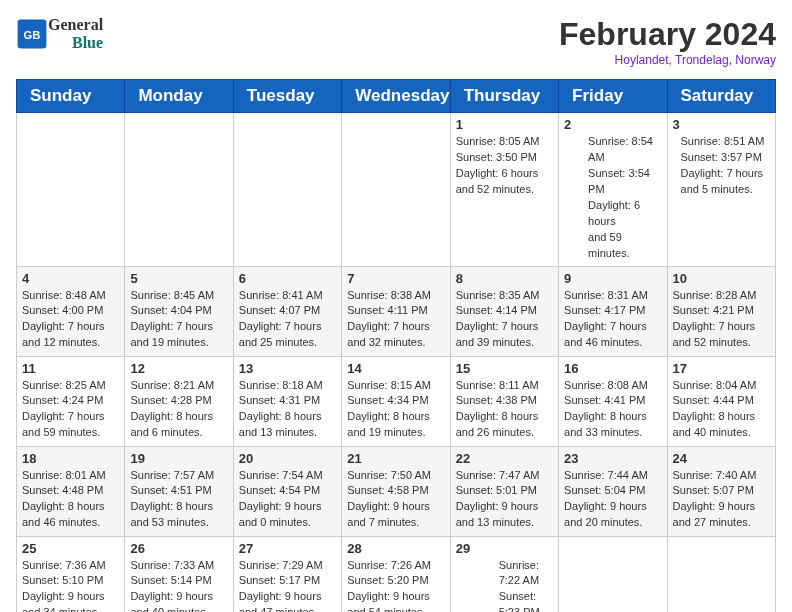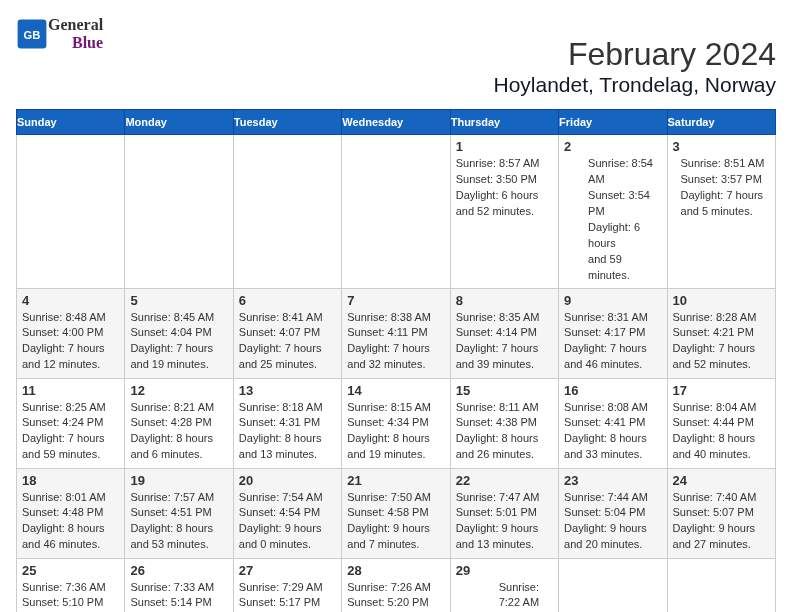--- a/index.html
+++ b/index.html
@@ -22,49 +22,48 @@
       gap: 0;
       text-align: right;
     }
     .logo-text {
       font-size: 16px;
       font-weight: bold;
       line-height: 1.1;
       font-family: Liberation Serif, serif;
     }
     .logo-text .general { color: #333; }
-    .logo-text .blue { color: #701a75; }
+    .logo-text .blue { color: #0f766e; }
     .logo-icon {
       width: 32px;
       height: 32px;
     }
     .title-area {
       text-align: right;
     }
     .main-title {
       font-size: 32px;
-      font-weight: normal;
+      font-weight: bold;
       color: #333;
-      margin-top: 20px;
     }
     .subtitle {
-      font-size: 21px;
-      color: #0f172a;
+      font-size: 12px;
+      color: #6d28d9;
     }
     table {
       width: 100%;
       border-collapse: collapse;
       table-layout: fixed;
     }
     th {
       background-color: #1565c0;
       color: #fff;
-      font-size: 11px;
+      font-size: 17px;
       font-weight: bold;
-      padding: 6px 0;
+      padding: 6px 13px;
       text-align: left;
       border: 1px solid #0d47a1;
     }
     td {
       border: 1px solid #ccc;
       vertical-align: top;
       padding: 4px 5px;
       font-size: 11px;
       color: #333;
       height: 90px;
@@ -122,21 +121,21 @@
       </tr>
   </thead>
   <tbody id="calendar-body">
   <tr>
         <td class="empty"></td>
         <td class="empty"></td>
         <td class="empty"></td>
         <td class="empty"></td>
         <td>
           <span class="day-num">1</span>
-          <div class="day-info" style="white-space: pre-line;">Sunrise: 8:57 AM
+          <div class="day-info" style="white-space: pre-line;">Sunrise: 8:05 AM
 Sunset: 3:50 PM
 Daylight: 6 hours
 and 52 minutes.</div>
         </td>
         <td>
           <span class="day-num">2</span>
           <div class="day-info" style="white-space: pre-line; margin-left: 24px;">Sunrise: 8:54 AM
 Sunset: 3:54 PM
 Daylight: 6 hours
 and 59 minutes.</div>

